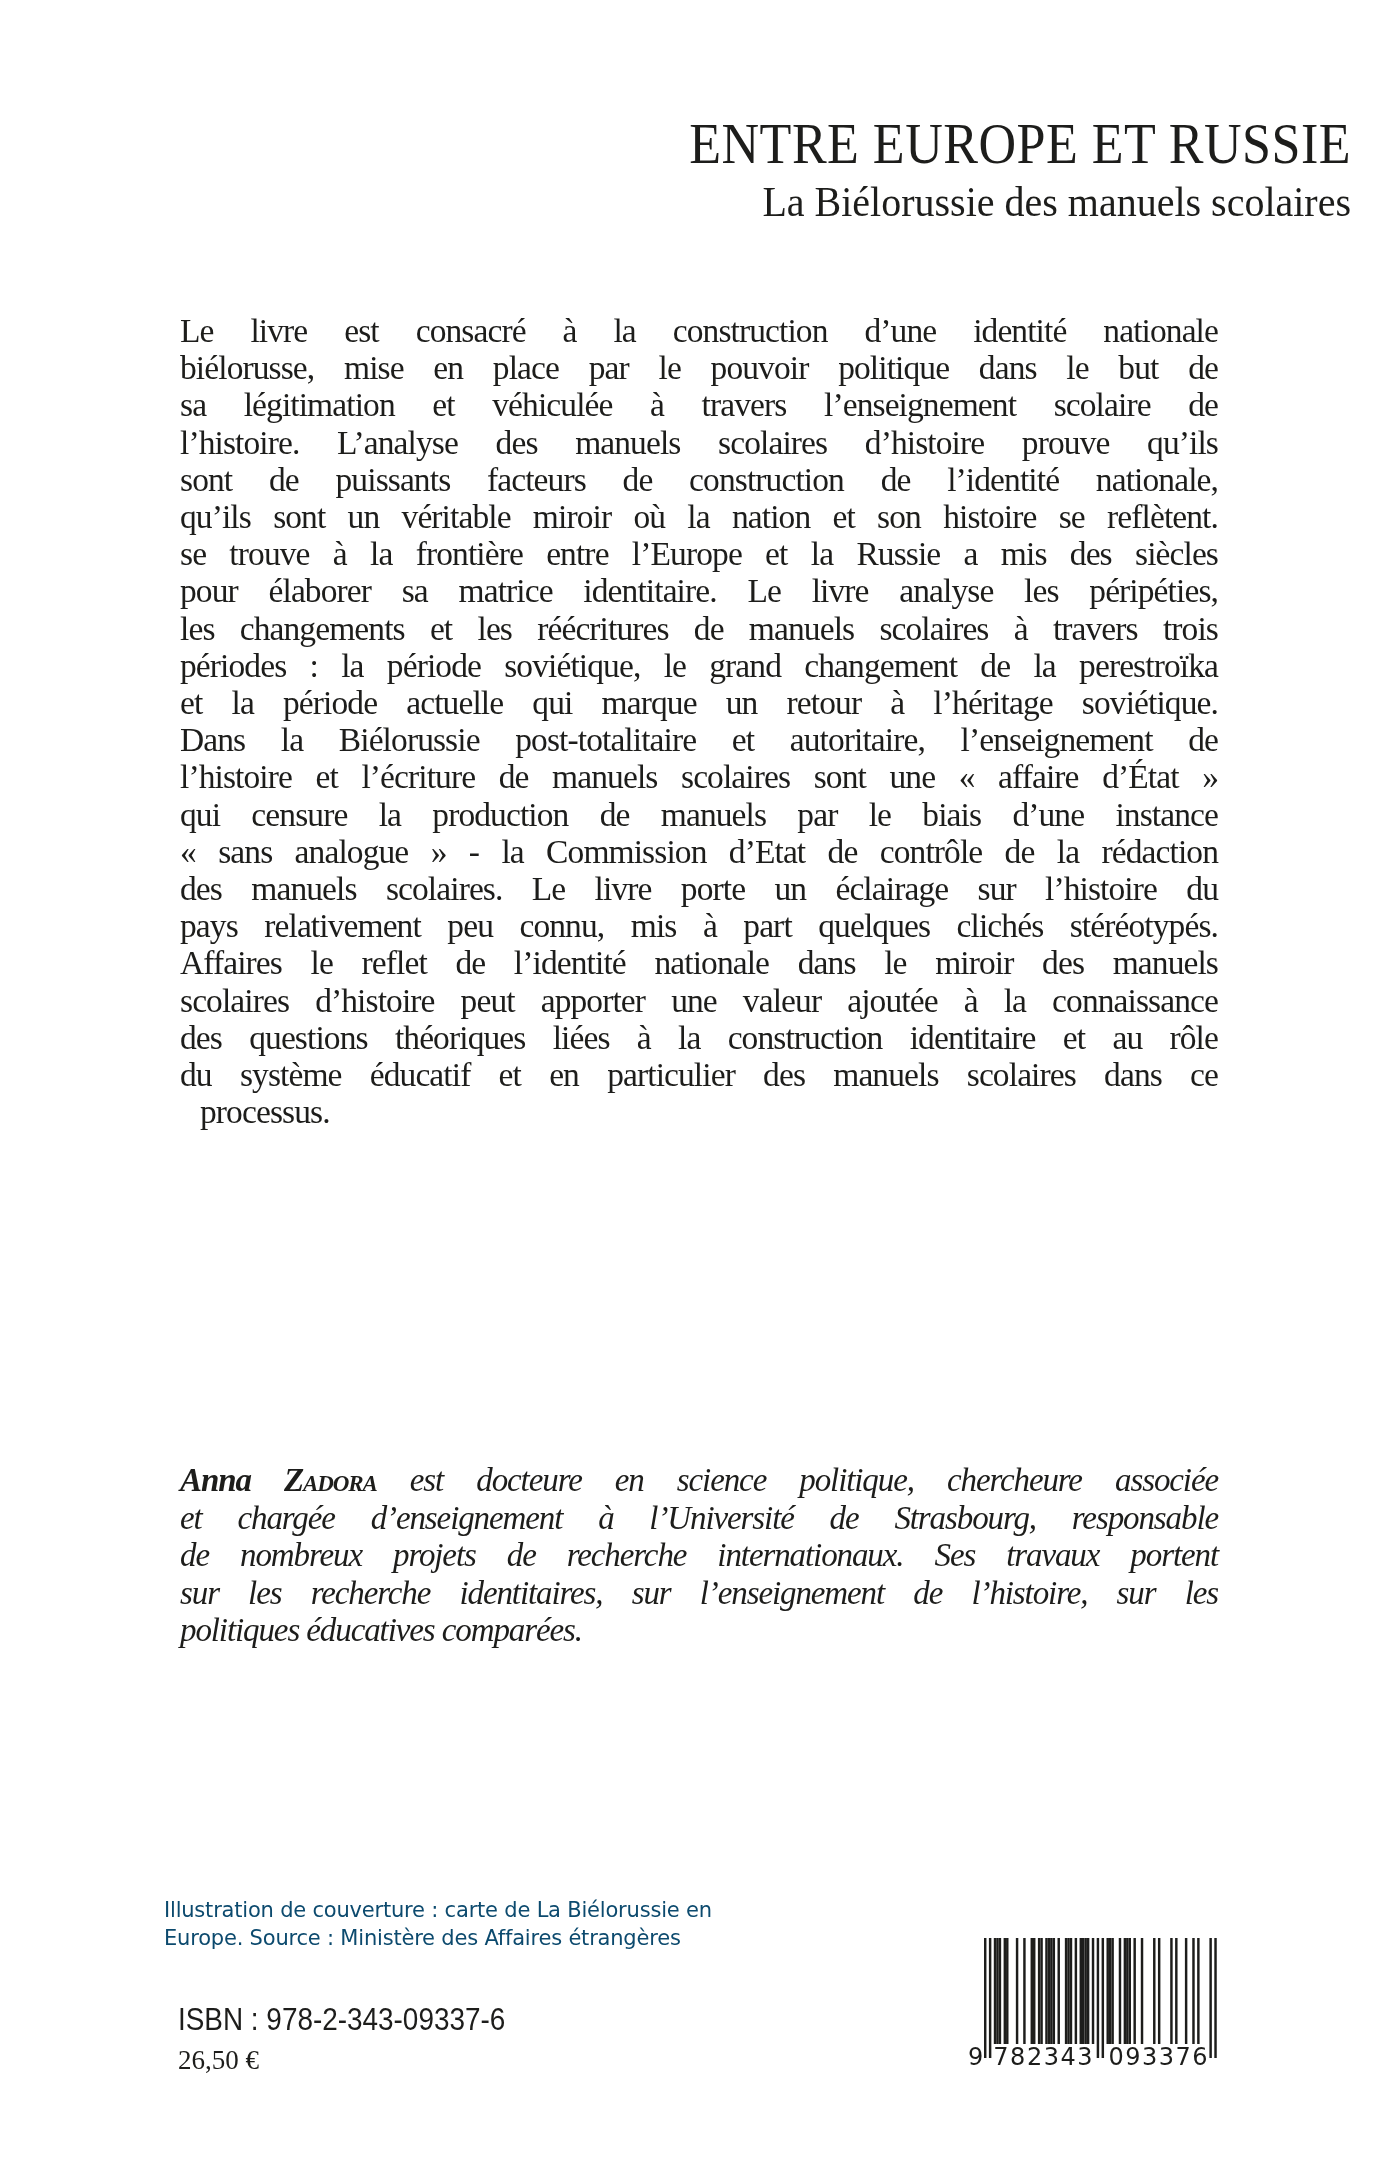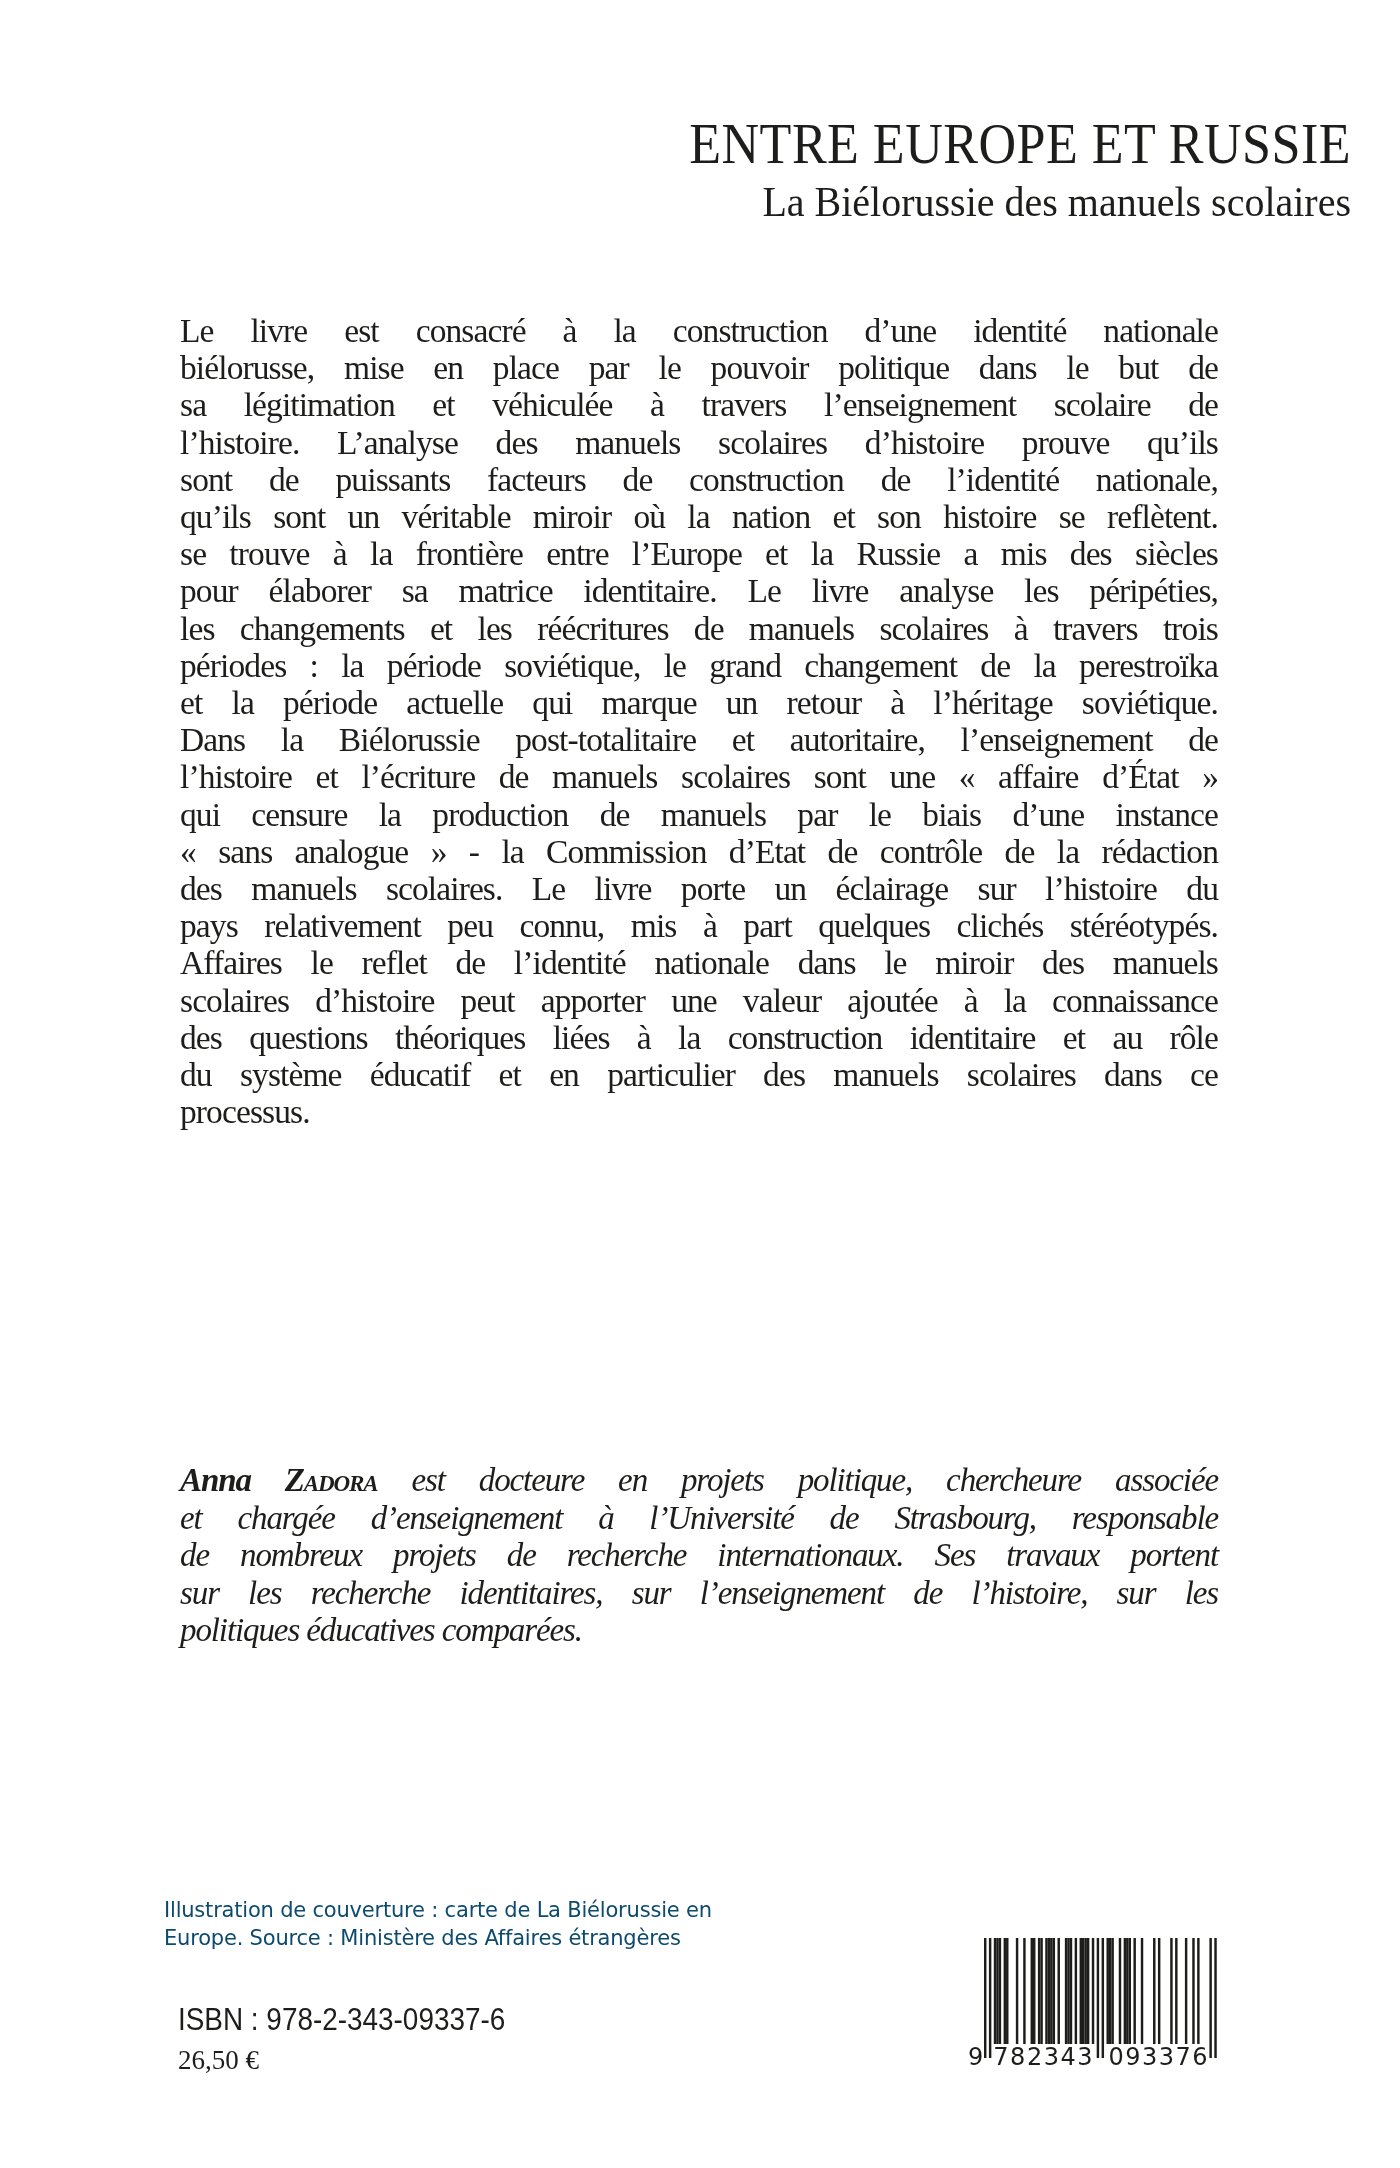--- a/index.html
+++ b/index.html
@@ -51,20 +51,21 @@
     .summary .line {
       display: block;
       text-align: justify;
       text-align-last: justify;
       white-space: nowrap;
       letter-spacing: -0.9px;
       word-spacing: 0px;
     }
     .summary .line.last {
       text-align-last: left;
+      margin-left: 20px;
     }
     .bio {
       position: absolute;
       left: 180px;
       top: 1462px;
       width: 1038px;
       font-size: 33px;
       line-height: 37.5px;
       font-style: italic;
       margin: 0;
@@ -162,21 +163,21 @@
     <span class="line">des manuels scolaires. Le livre porte un éclairage sur l’histoire du</span>
     <span class="line">pays relativement peu connu, mis à part quelques clichés stéréotypés.</span>
     <span class="line">Affaires le reflet de l’identité nationale dans le miroir des manuels</span>
     <span class="line">scolaires d’histoire peut apporter une valeur ajoutée à la connaissance</span>
     <span class="line">des questions théoriques liées à la construction identitaire et au rôle</span>
     <span class="line">du système éducatif et en particulier des manuels scolaires dans ce</span>
     <span class="line last">processus.</span>
   </div>
 
 <div class="bio" id="bio">
-  <span class="line"><span class="author-first">Anna</span> <span class="author-last">Zadora</span><span> est docteure en projets politique, chercheure associée</span></span>
+  <span class="line"><span class="author-first">Anna</span> <span class="author-last">Zadora</span><span> est docteure en science politique, chercheure associée</span></span>
 <span class="line">et chargée d’enseignement à l’Université de Strasbourg, responsable</span>
     <span class="line">de nombreux projets de recherche internationaux. Ses travaux portent</span>
     <span class="line">sur les recherche identitaires, sur l’enseignement de l’histoire, sur les</span>
     <span class="line last">politiques éducatives comparées.</span>
   </div>
 
 <div class="credit">
   <span>Illustration de couverture : carte de La Biélorussie en</span>
   <span>Europe. Source : Ministère des Affaires étrangères</span>
 </div>

